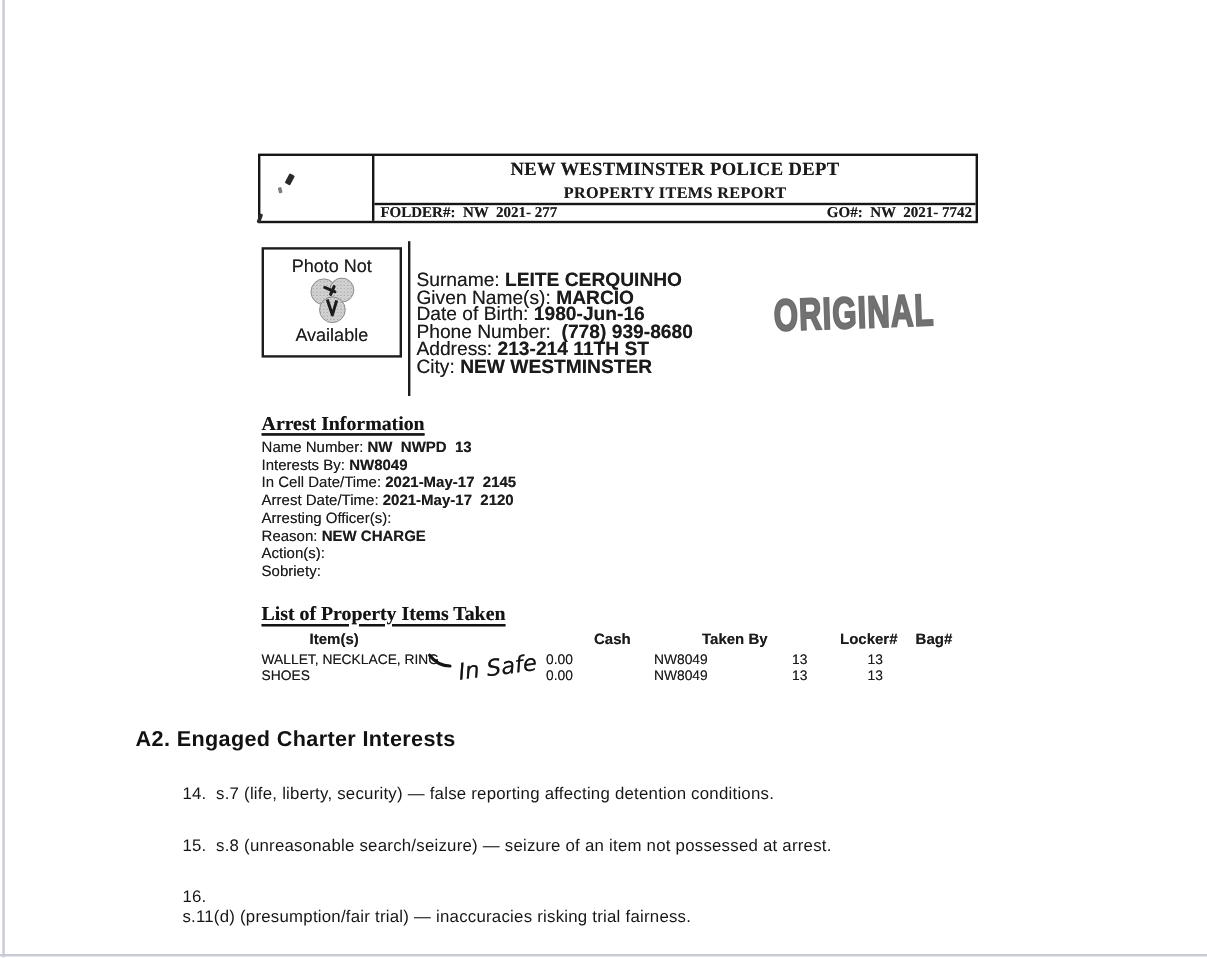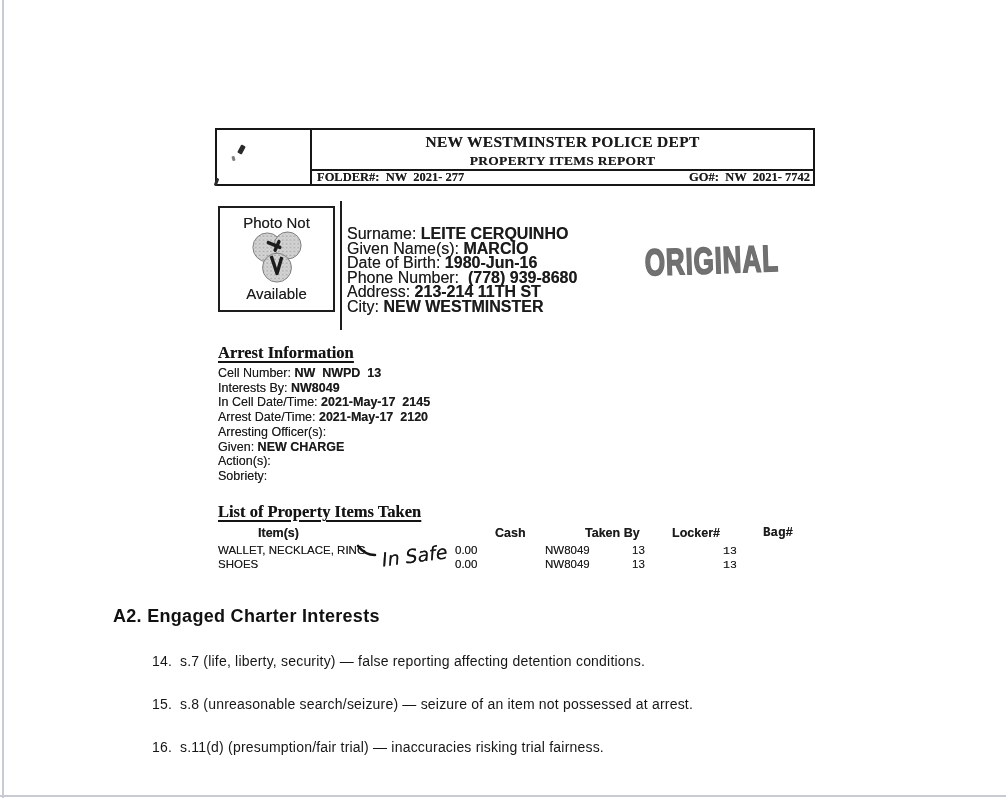--- a/index.html
+++ b/index.html
@@ -18,21 +18,21 @@
   
   .hdr-box { left:215px; top:128px; width:600px; height:58px; border:2px solid #161616; }
   .hdr-div { position:absolute; left:93px; top:0; bottom:0; width:2px; background:#161616; }
   .hdr-title1 { position:absolute; left:95px; right:0; top:3px; text-align:center; font-size:15.5px; letter-spacing:.3px; }
   .hdr-title2 { position:absolute; left:95px; right:0; top:23px; text-align:center; font-size:13.5px; letter-spacing:.3px; }
   .hdr-hline  { position:absolute; left:95px; right:0; top:39px; height:2px; background:#161616; }
   .hdr-row { position:absolute; left:95px; right:0; top:41px; bottom:0; display:flex; justify-content:space-between; align-items:center; padding:0 3px 0 5px; font-size:12.5px;gap:39px; }
 
   .speck { background:#2a2a2a; border-radius:1px; }
 
-  .photo-box { left:218px; top:206px; width:117px; height:106px; border:2px solid #1d1d1d;
+  .photo-box { left:218px; top:206px; width:117px; height:92px; border:2px solid #1d1d1d;
                display:flex; flex-direction:column; align-items:center; justify-content:space-between;
                padding:6px 0 8px 0; font-size:15px; color:#1d1d1d; }
   .info-vline { left:340px; top:201px; width:2px; height:129px; background:#1d1d1d; }
   .person-block { left:347px; top:207px; font-size:16px; line-height:14.6px;margin-top:20px; }
   .arrest-head { left:218px; top:343px; font-size:16.5px; text-decoration:underline; text-decoration-thickness:2px; text-underline-offset:3px; color:#141414; }
   .arrest-block { left:218px; top:366px; font-size:12.5px; line-height:14.7px; }
   .prop-head { left:218px; top:502px; font-size:16.5px; text-decoration:underline; text-decoration-thickness:2px; text-underline-offset:3px; color:#141414; }
 
   .stamp { left:644px; top:242px; font-size:31px; font-weight:bold; letter-spacing:1px;
            color:rgba(110,110,110,.12); -webkit-text-stroke:1.4px #6e6e6e;
@@ -98,26 +98,26 @@
     <div class="pre"><span>Date of Birth: </span><b>1980-Jun-16</b></div>
     <div class="pre"><span>Phone Number:  </span><b>(778) 939-8680</b></div>
     <div class="pre"><span>Address: </span><b>213-214 11TH ST</b></div>
     <div class="pre"><span>City: </span><b>NEW WESTMINSTER</b></div>
   </div>
 
   <div class="abs stamp">ORIGINAL</div>
 
   <div class="abs arrest-head serifb">Arrest Information</div>
   <div class="abs arrest-block">
-    <div class="pre"><span>Cell Number: </span><b>NW  NWPD  13</b></div>
+    <div class="pre"><span>Name Number: </span><b>NW  NWPD  13</b></div>
     <div class="pre"><span>Interests By: </span><b>NW8049</b></div>
     <div class="pre"><span>In Cell Date/Time: </span><b>2021-May-17  2145</b></div>
     <div class="pre"><span>Arrest Date/Time: </span><b>2021-May-17  2120</b></div>
     <div class="pre"><span>Arresting Officer(s):</span><b></b></div>
-    <div class="pre"><span>Given: </span><b>NEW CHARGE</b></div>
+    <div class="pre"><span>Reason: </span><b>NEW CHARGE</b></div>
     <div class="pre"><span>Action(s):</span><b></b></div>
     <div class="pre"><span>Sobriety:</span><b></b></div>
   </div>
 
   <div class="abs prop-head serifb">List of Property Items Taken</div>
 
   <div class="abs pcol" style="left:218px; top:527px;">
     <div class="phead">Item(s)</div>
     <div>WALLET, NECKLACE, RING</div>
     <div>SHOES</div>
@@ -125,26 +125,26 @@
   <div class="abs pcol" style="left:455px; top:527px;">
     <div class="phead">Cash</div>
     <div>0.00</div>
     <div>0.00</div>
   </div>
   <div class="abs pcol" style="left:545px; top:527px;">
     <div class="phead">Taken By</div>
     <div>NW8049</div>
     <div>NW8049</div>
   </div>
-  <div class="abs pcol" style="left:632px; top:527px;">
+  <div class="abs pcol" style="left:660px; top:527px;">
     <div class="phead">Locker#</div>
     <div>13</div>
     <div>13</div>
   </div>
-  <div class="abs pcol" style="left:723px; top:527px;font-family:Liberation Mono, monospace;">
+  <div class="abs pcol" style="left:723px; top:527px;">
     <div class="phead">Bag#</div>
     <div>13</div>
     <div>13</div>
   </div>
 
   <svg class="abs note-svg" width="108" height="48" viewBox="0 0 108 48">
     <path d="M8 14 q7 9 17 9" stroke="#141414" stroke-width="2.6" fill="none" stroke-linecap="round"></path>
     <text x="32" y="31" transform="rotate(-7 60 26)" font-family="DejaVu Sans, sans-serif" font-style="italic" font-size="19" fill="#141414">In Safe</text>
   </svg>
 </div>
@@ -153,17 +153,17 @@
   <div class="abs a2-head">A2. Engaged Charter Interests</div>
 
   <div class="abs a2-item" style="top:653px;">
     <span class="num">14.</span>
     <span class="pre"><span class="sec">s.7</span><span> (life, liberty, security) — false reporting affecting detention conditions.</span></span>
   </div>
   <div class="abs a2-item" style="top:696px;">
     <span class="num">15.</span>
     <span class="pre"><span class="sec">s.8</span><span> (unreasonable search/seizure) — seizure of an item not possessed at arrest.</span></span>
   </div>
-  <div class="abs a2-item" style="top:739px;">
+  <div class="abs a2-item" style="top:739px;flex-direction:column;">
     <span class="num">16.</span>
     <span class="pre"><span class="sec">s.11(d)</span><span> (presumption/fair trial) — inaccuracies risking trial fairness.</span></span>
   </div>
 </div>
 
 </body></html>

